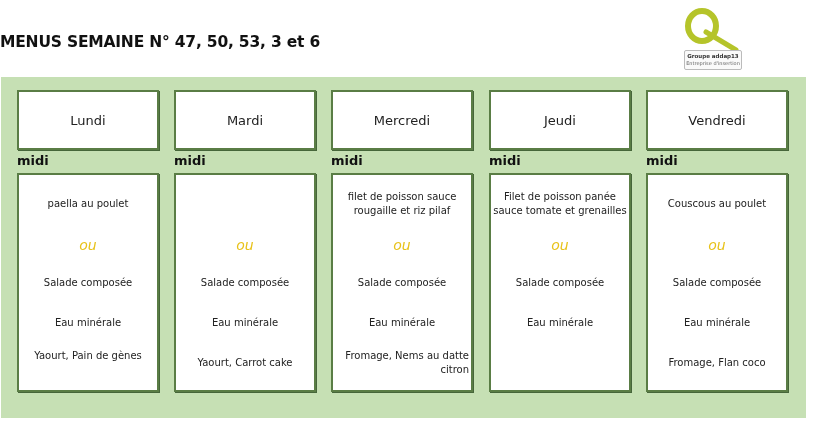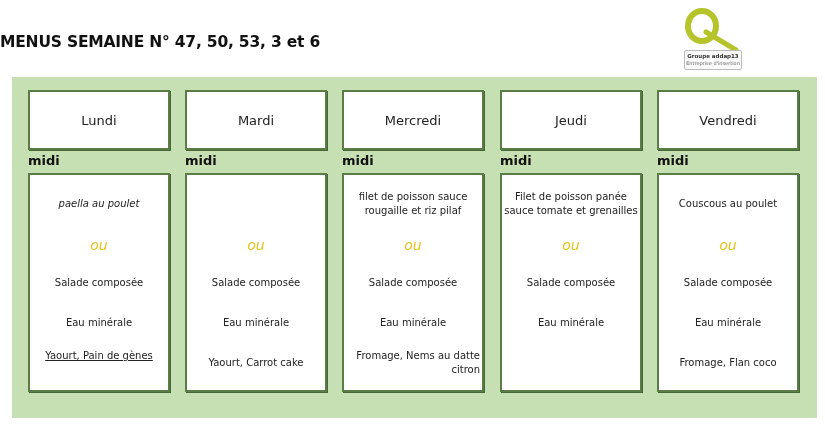--- a/index.html
+++ b/index.html
@@ -38,21 +38,21 @@
       font-size: 5.5px;
       line-height: 7px;
       text-align: center;
       color: #333;
       padding-top: 2px;
       box-sizing: border-box;
     }
     .logo-label .l2 { color: #666; font-size: 5px; }
     .panel {
       position: absolute;
-      left: 12px; top: 77px;
+      left: 1px; top: 77px;
       width: 805px; height: 341px;
       background: #c6e0b4;
     }
     .col {
       position: absolute;
       top: 0;
       width: 142px;
     }
     .day-box {
       position: absolute;
@@ -113,25 +113,25 @@
       <div class="l2">Entreprise d'insertion</div>
     </div>
   </div>
 
   <div class="panel">
 
     <div class="col" style="left:16px;">
       <div class="day-box">Lundi</div>
       <div class="meal-label">midi</div>
       <div class="menu-box">
-        <div class="item" style="top:22px;font-style:italic;">paella au poulet</div>
+        <div class="item" style="top:22px;">paella au poulet</div>
         <div class="item ou" style="top:63px;">ou</div>
         <div class="item" style="top:101px;">Salade composée</div>
         <div class="item" style="top:141px;">Eau minérale</div>
-        <div class="item" style="top:174px;text-decoration:underline;">Yaourt, Pain de gènes</div>
+        <div class="item" style="top:174px;">Yaourt, Pain de gènes</div>
       </div>
     </div>
 
     <div class="col" style="left:173px;">
       <div class="day-box">Mardi</div>
       <div class="meal-label">midi</div>
       <div class="menu-box">
         <div class="item ou" style="top:63px;">ou</div>
         <div class="item" style="top:101px;">Salade composée</div>
         <div class="item" style="top:141px;">Eau minérale</div>

